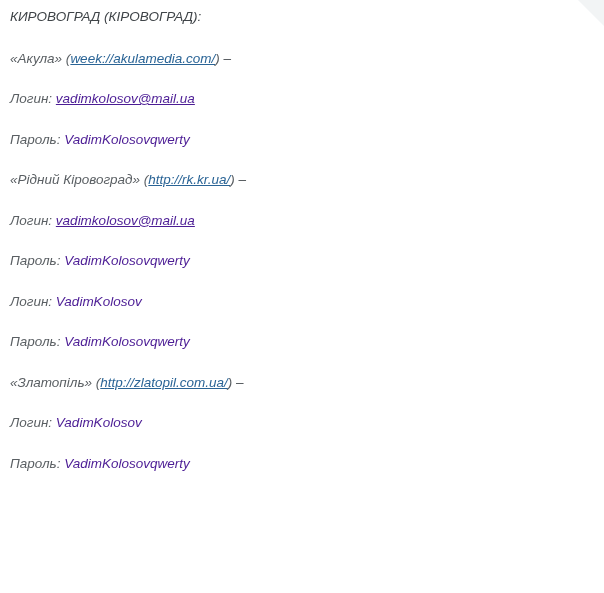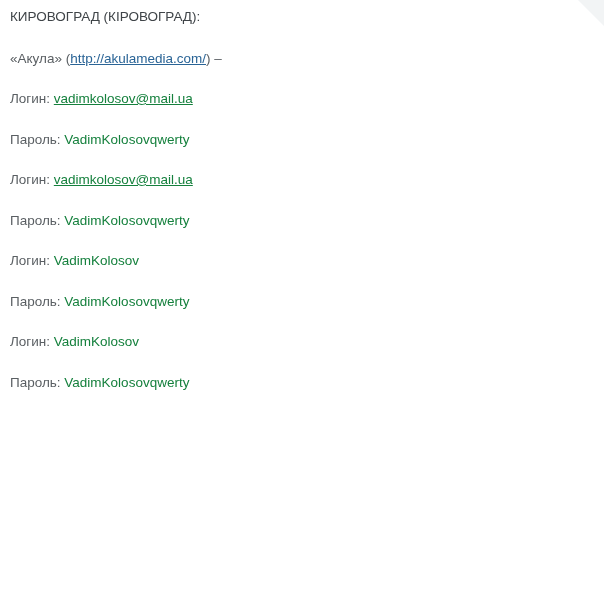--- a/index.html
+++ b/index.html
@@ -21,73 +21,80 @@
     top: 0;
     right: 0;
     width: 0;
     height: 0;
     border-top: 26px solid #f2f4f5;
     border-left: 26px solid transparent;
   }
   .doc {
     padding: 10px 14px 18px 10px;
     box-sizing: border-box;
+    font-style: italic;
   }
   .line {
     line-height: 1.0;
     margin: 0 0 27px 0;
     white-space: nowrap;
   }
   .line.heading {
     color: #3f4448;
     margin-bottom: 28px;
   }
   a {
     color: #2a6496;
     text-decoration: underline;
   }
   .credential {
-    color: #15803d;
+    color: #4c1d95;
   }
 </style>
 </head>
 <body>
 
 <div class="corner-fold"></div>
 
 <div class="doc">
 
   <div class="line heading">КИРОВОГРАД (КІРОВОГРАД):</div>
 
   <div class="line">
-    <span>«Акула» (</span><a href="#">http://akulamedia.com/</a><span>) –</span>
+    <span>«Акула» (</span><a href="#">week://akulamedia.com/</a><span>) –</span>
   </div>
   <div class="line">
     <span>Логин: </span><a href="#" class="credential">vadimkolosov@mail.ua</a>
   </div>
   <div class="line">
     <span>Пароль: </span><span class="credential">VadimKolosovqwerty</span>
   </div>
 
 
 
+  <div class="line">
+    <span>«Рідний Кіровоград» (</span><a href="#">http://rk.kr.ua/</a><span>) –</span>
+  </div>
   <div class="line">
     <span>Логин: </span><a href="#" class="credential">vadimkolosov@mail.ua</a>
   </div>
   <div class="line">
     <span>Пароль: </span><span class="credential">VadimKolosovqwerty</span>
   </div>
 
   <div class="line">
     <span>Логин: </span><span class="credential">VadimKolosov</span>
   </div>
   <div class="line">
     <span>Пароль: </span><span class="credential">VadimKolosovqwerty</span>
   </div>
 
   <div class="line">
+    <span>«Златопіль» (</span><a href="#">http://zlatopil.com.ua/</a><span>) –</span>
+  </div>
+  <div class="line">
     <span>Логин: </span><span class="credential">VadimKolosov</span>
   </div>
   <div class="line">
     <span>Пароль: </span><span class="credential">VadimKolosovqwerty</span>
   </div>
 
 </div>
 
 </body></html>

